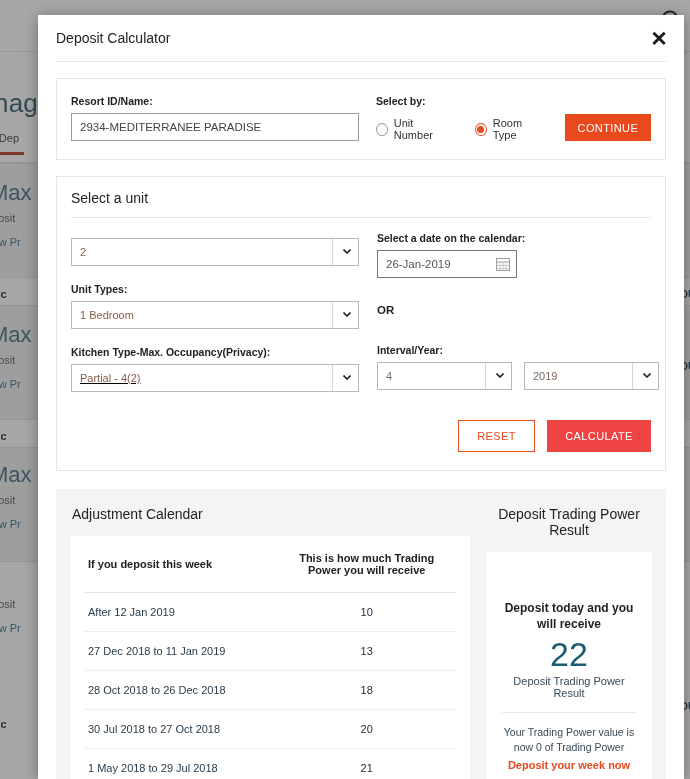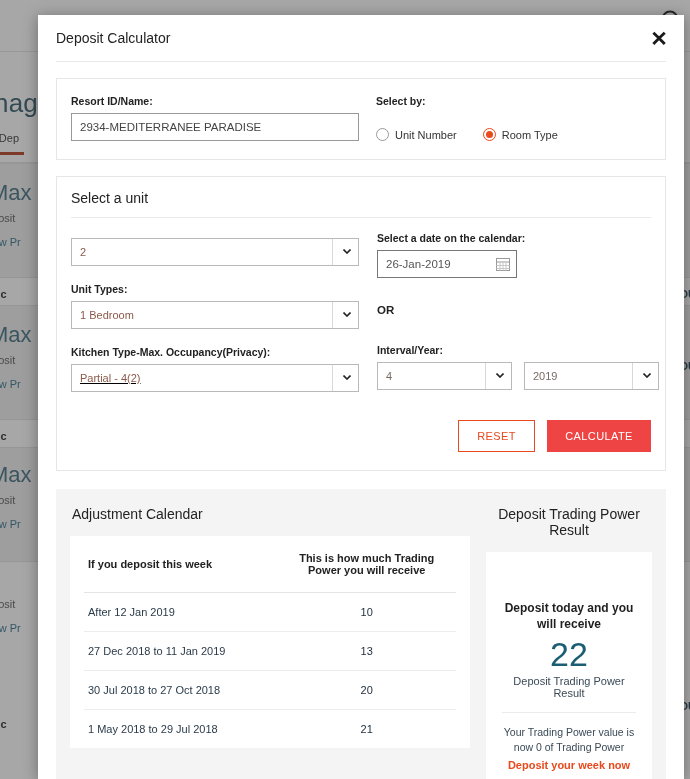--- a/index.html
+++ b/index.html
@@ -358,20 +358,21 @@
               <span class="radio"></span>
               <span class="radio-label">Unit Number</span>
             </div>
             <div class="radio-item">
               <span class="radio on"></span>
               <span class="radio-label">Room Type</span>
             </div>
           </div>
         </div>
 
+        <button class="btn btn-continue">CONTINUE</button>
       </div>
     </div>
 
     <div class="section">
       <div class="sec-title">Select a unit</div>
       <div class="sec-rule"></div>
 
       <div class="unit-grid">
         <div class="col-left">
           <div class="sel-wrap" style="margin-top:6px;">
@@ -470,20 +471,24 @@
             <tbody>
               <tr>
                 <td class="c1">After 12 Jan 2019</td>
                 <td class="c2">10</td>
               </tr>
               <tr>
                 <td class="c1">27 Dec 2018 to 11 Jan 2019</td>
                 <td class="c2">13</td>
               </tr>
               <tr>
+                <td class="c1">28 Oct 2018 to 26 Dec 2018</td>
+                <td class="c2">18</td>
+              </tr>
+              <tr>
                 <td class="c1">30 Jul 2018 to 27 Oct 2018</td>
                 <td class="c2">20</td>
               </tr>
               <tr>
                 <td class="c1">1 May 2018 to 29 Jul 2018</td>
                 <td class="c2">21</td>
               </tr>
 
             </tbody>
           </table>

